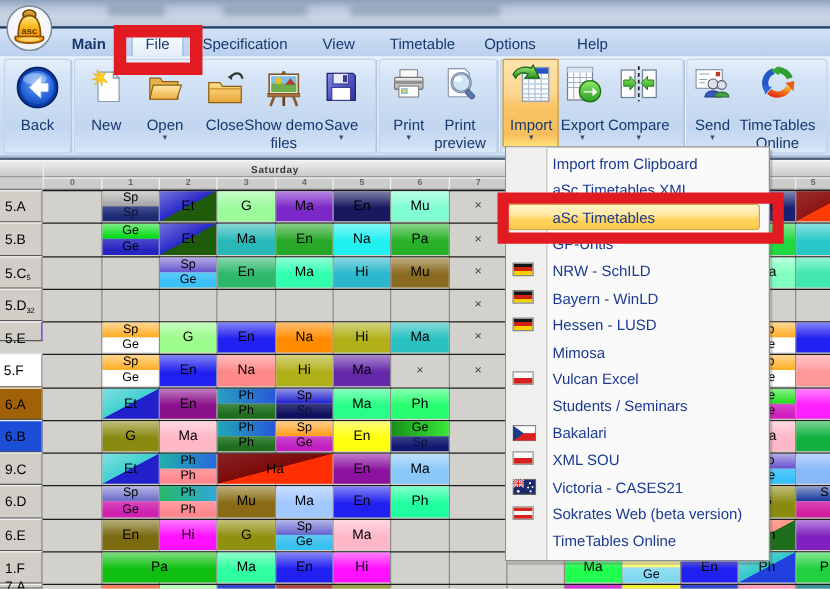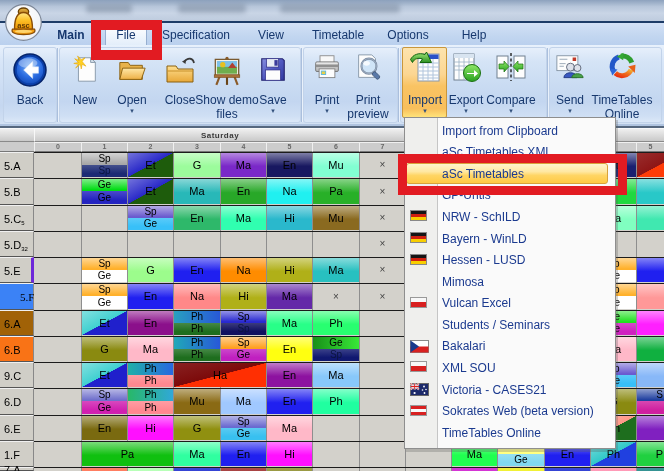--- a/index.html
+++ b/index.html
@@ -243,24 +243,24 @@
 <div style="position:absolute;left:451px;top:142px;width:46px;height:10px;background:#cccccc;border-top:1px solid #f0f0f0;border-left:1px solid #f0f0f0;border-bottom:1px solid #777;font-size:7px;font-weight:bold;line-height:8px;text-align:center;color:#666;">1</div>
 <div style="position:absolute;left:497px;top:142px;width:47px;height:10px;background:#cccccc;border-top:1px solid #f0f0f0;border-left:1px solid #f0f0f0;border-bottom:1px solid #777;font-size:7px;font-weight:bold;line-height:8px;text-align:center;color:#666;">2</div>
 <div style="position:absolute;left:544px;top:142px;width:46px;height:10px;background:#cccccc;border-top:1px solid #f0f0f0;border-left:1px solid #f0f0f0;border-bottom:1px solid #777;font-size:7px;font-weight:bold;line-height:8px;text-align:center;color:#666;">3</div>
 <div style="position:absolute;left:590px;top:142px;width:46px;height:10px;background:#cccccc;border-top:1px solid #f0f0f0;border-left:1px solid #f0f0f0;border-bottom:1px solid #777;font-size:7px;font-weight:bold;line-height:8px;text-align:center;color:#666;">4</div>
 <div style="position:absolute;left:636px;top:142px;width:28px;height:10px;background:#cccccc;border-top:1px solid #f0f0f0;border-left:1px solid #f0f0f0;border-bottom:1px solid #777;font-size:7px;font-weight:bold;line-height:8px;text-align:center;color:#666;">5</div>
 <div style="position:absolute;left:0px;top:142px;width:34px;height:10px;background:#cccccc;border-bottom:1px solid #777;"></div>
 <div style="position:absolute;left:0px;top:152px;width:34px;height:26px;background:#d0cec7;border-top:1px solid #f0f0f0;border-bottom:1px solid #555;border-right:1px solid #888;font-size:11px;line-height:26px;color:#000;padding-left:4px;">5.A</div>
 <div style="position:absolute;left:0px;top:178px;width:34px;height:27px;background:#d0cec7;border-top:1px solid #f0f0f0;border-bottom:1px solid #555;border-right:1px solid #888;font-size:11px;line-height:27px;color:#000;padding-left:4px;">5.B</div>
 <div style="position:absolute;left:0px;top:205px;width:34px;height:26px;background:#d0cec7;border-top:1px solid #f0f0f0;border-bottom:1px solid #555;border-right:1px solid #888;font-size:11px;line-height:26px;color:#000;padding-left:4px;">5.C<span style="font-size:6px;vertical-align:-2px;">5</span></div>
 <div style="position:absolute;left:0px;top:231px;width:34px;height:26px;background:#d0cec7;border-top:1px solid #f0f0f0;border-bottom:1px solid #555;border-right:1px solid #888;font-size:11px;line-height:26px;color:#000;padding-left:4px;">5.D<span style="font-size:6px;vertical-align:-2px;">32</span></div>
-<div style="position:absolute;left:0px;top:257px;width:34px;height:26px;background:#d0cec7;border-top:1px solid #f0f0f0;border-bottom:1px solid #555;border-right:3px solid #6d28d9;font-size:11px;line-height:26px;color:#000;padding-left:4px;">5.E</div>
-<div style="position:absolute;left:0px;top:283px;width:34px;height:27px;background:#3b82f6;border-top:1px solid #f0f0f0;border-bottom:1px solid #555;border-right:1px solid #888;font-size:11px;line-height:27px;color:#000;padding-left:20px;font-family:Liberation Serif, serif;">5.F</div>
+<div style="position:absolute;left:0px;top:257px;width:34px;height:16px;background:#d0cec7;border-top:1px solid #f0f0f0;border-bottom:1px solid #555;border-right:1px solid #6d28d9;font-size:11px;line-height:26px;color:#000;padding-left:4px;">5.E</div>
+<div style="position:absolute;left:0px;top:283px;width:34px;height:27px;background:#ffffff;border-top:1px solid #f0f0f0;border-bottom:1px solid #555;border-right:1px solid #888;font-size:11px;line-height:27px;color:#000;padding-left:3px;">5.F</div>
 <div style="position:absolute;left:0px;top:310px;width:34px;height:26px;background:#a16207;border-top:1px solid #f0f0f0;border-bottom:1px solid #555;border-right:1px solid #888;font-size:11px;line-height:26px;color:#000;padding-left:4px;">6.A</div>
-<div style="position:absolute;left:0px;top:336px;width:34px;height:26px;background:#f97316;border-top:1px solid #f0f0f0;border-bottom:1px solid #555;border-right:1px solid #888;font-size:11px;line-height:26px;color:#000;padding-left:4px;">6.B</div>
+<div style="position:absolute;left:0px;top:336px;width:34px;height:26px;background:#1d4ed8;border-top:1px solid #f0f0f0;border-bottom:1px solid #555;border-right:1px solid #888;font-size:11px;line-height:26px;color:#000;padding-left:4px;">6.B</div>
 <div style="position:absolute;left:0px;top:362px;width:34px;height:26px;background:#d0cec7;border-top:1px solid #f0f0f0;border-bottom:1px solid #555;border-right:1px solid #888;font-size:11px;line-height:26px;color:#000;padding-left:4px;">9.C</div>
 <div style="position:absolute;left:0px;top:388px;width:34px;height:27px;background:#d0cec7;border-top:1px solid #f0f0f0;border-bottom:1px solid #555;border-right:1px solid #888;font-size:11px;line-height:27px;color:#000;padding-left:4px;">6.D</div>
 <div style="position:absolute;left:0px;top:415px;width:34px;height:26px;background:#d0cec7;border-top:1px solid #f0f0f0;border-bottom:1px solid #555;border-right:1px solid #888;font-size:11px;line-height:26px;color:#000;padding-left:4px;">6.E</div>
 <div style="position:absolute;left:0px;top:441px;width:34px;height:26px;background:#d0cec7;border-top:1px solid #f0f0f0;border-bottom:1px solid #555;border-right:1px solid #888;font-size:11px;line-height:26px;color:#000;padding-left:4px;">1.F</div>
 <div style="position:absolute;left:0px;top:467px;width:34px;height:4px;background:#d0cec7;border-top:1px solid #f0f0f0;border-bottom:1px solid #555;border-right:1px solid #888;font-size:11px;line-height:4px;color:#000;padding-left:4px;">7.A</div>
 <div style="position:absolute;left:81px;top:152px;width:1px;height:319px;background:#8e8e8e;"></div>
 <div style="position:absolute;left:127px;top:152px;width:1px;height:319px;background:#8e8e8e;"></div>
 <div style="position:absolute;left:173px;top:152px;width:1px;height:319px;background:#8e8e8e;"></div>
 <div style="position:absolute;left:220px;top:152px;width:1px;height:319px;background:#8e8e8e;"></div>
 <div style="position:absolute;left:266px;top:152px;width:1px;height:319px;background:#8e8e8e;"></div>

